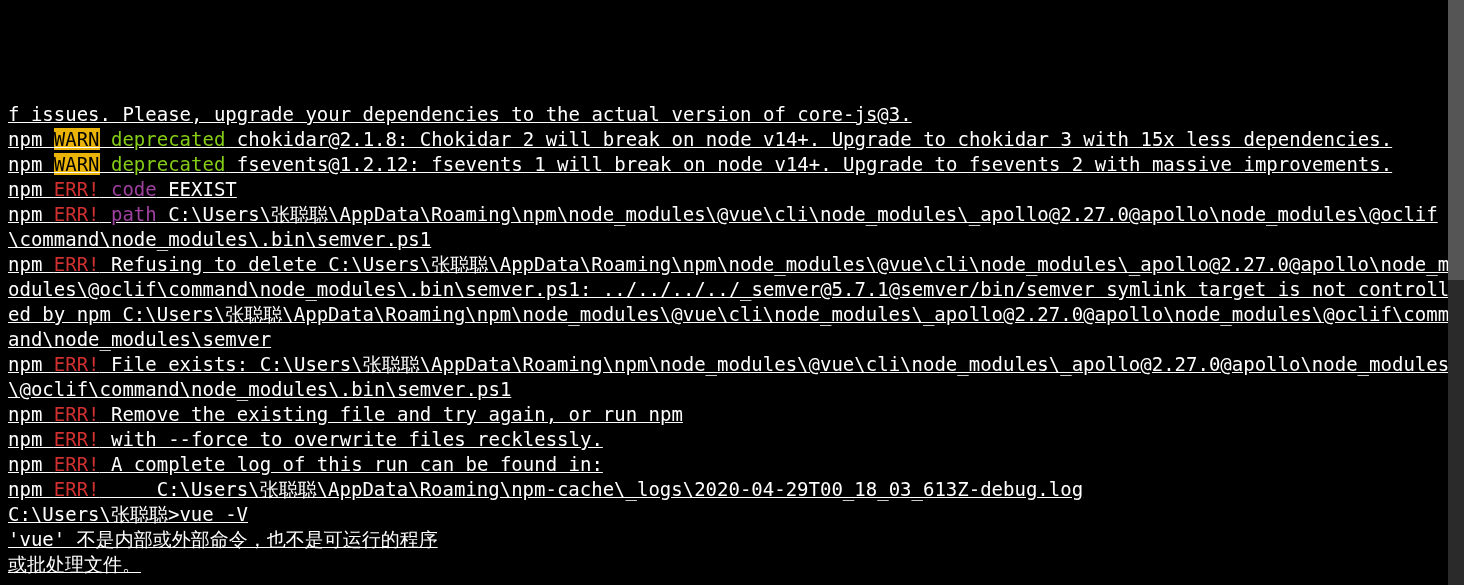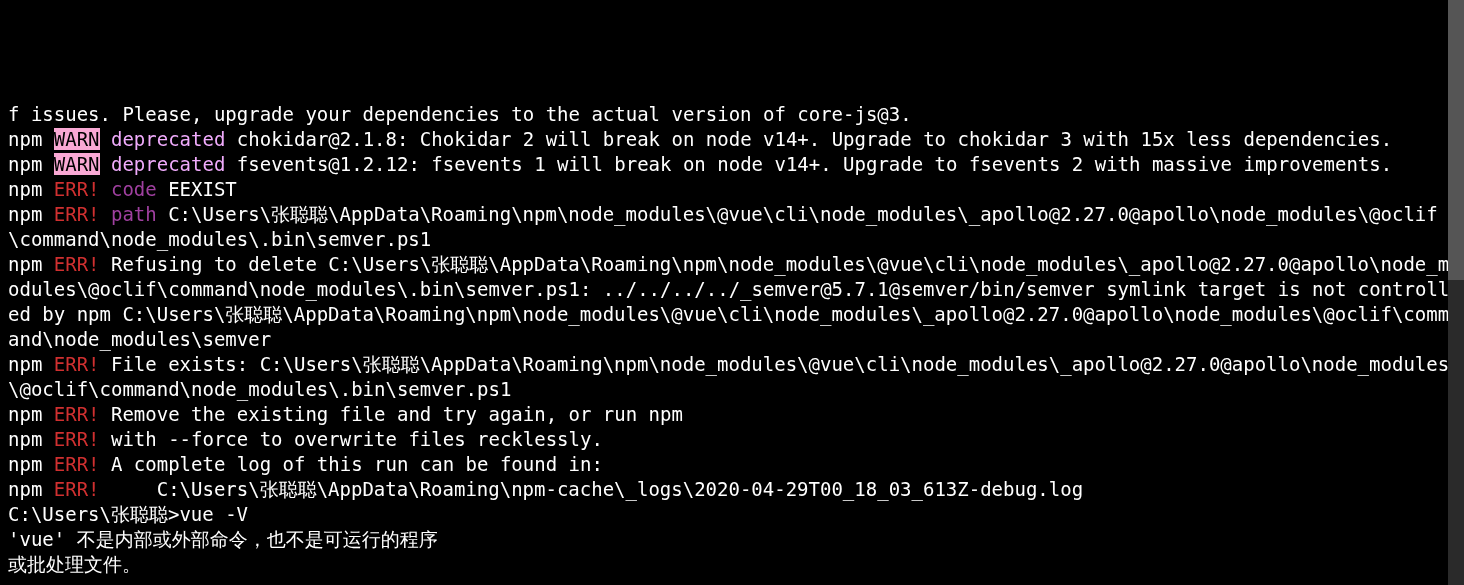--- a/index.html
+++ b/index.html
@@ -9,25 +9,25 @@
     font-family: "NSimSun", "SimSun", "Consolas", monospace;
     font-size: 19px;
     line-height: 25px;
     padding: 2px 8px;
     white-space: pre-wrap;
     word-break: break-all;
     width: 1464px;
     height: 585px;
     overflow: hidden;
   }
-  .warn { color: #000; background: #f9a8d4; }
-  .depr { color: #f0abfc; }
+  .warn { color: #000; background: #eab308; }
+  .depr { color: #84cc16; }
   .err  { color: #d03030; }
   .mag  { color: #a040a0; margin-top: 24px; }
-  .line { display: block; }
+  .line { display: block; text-decoration: underline; }
   .scroll {
     position: absolute;
     right: 0; top: 0;
     width: 16px; height: 585px;
     background: #2a2a2a;
   }
   .scroll-thumb {
     position: absolute;
     right: 0; top: 0;
     width: 16px; height: 280px;

